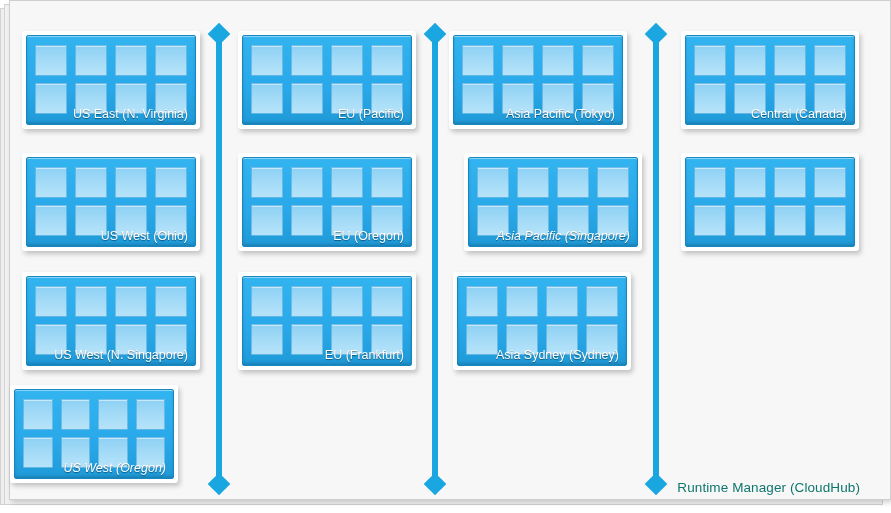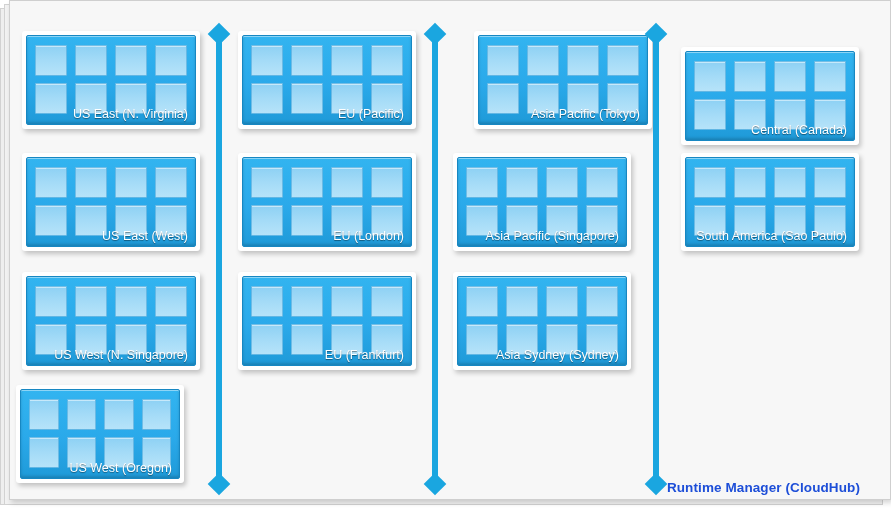--- a/index.html
+++ b/index.html
@@ -113,22 +113,22 @@
   }
   .connector .diamond.top { top: 0px; }
   .connector .diamond.bottom { bottom: 0px; }
 
   
   #runtime-caption {
     position: absolute;
     right: 31px;
     bottom: 18px;
     font-size: 13.5px;
-    font-weight: bold;
-    color: #1d4ed8;
+    font-weight: normal;
+    color: #0f766e;
     white-space: nowrap;
     letter-spacing: 0.1px;
   }
 </style>
 </head>
 <body>
 
 <div id="diagram-shell">
   <div class="paper-layer paper-back-2"></div>
   <div class="paper-layer paper-back-1"></div>
@@ -157,39 +157,39 @@
           <div class="tile-grid">
             <div class="tile"></div>
             <div class="tile"></div>
             <div class="tile"></div>
             <div class="tile"></div>
             <div class="tile"></div>
             <div class="tile"></div>
             <div class="tile"></div>
             <div class="tile"></div>
           </div>
-          <div class="region-label">US East (West)</div>
+          <div class="region-label">US West (Ohio)</div>
         </div>
       </div>
       <div class="region-card" style="left: 22px; top: 272px; width: 178px; height: 98px;">
         <div class="region-body">
           <div class="tile-grid">
             <div class="tile"></div>
             <div class="tile"></div>
             <div class="tile"></div>
             <div class="tile"></div>
             <div class="tile"></div>
             <div class="tile"></div>
             <div class="tile"></div>
             <div class="tile"></div>
           </div>
           <div class="region-label">US West (N. Singapore)</div>
         </div>
       </div>
-      <div class="region-card" style="left: 16px; top: 385px; width: 168px; height: 98px;">
+      <div class="region-card" style="left: 10px; top: 385px; width: 168px; height: 98px; font-style: italic;">
         <div class="region-body">
           <div class="tile-grid">
             <div class="tile"></div>
             <div class="tile"></div>
             <div class="tile"></div>
             <div class="tile"></div>
             <div class="tile"></div>
             <div class="tile"></div>
             <div class="tile"></div>
             <div class="tile"></div>
@@ -217,54 +217,54 @@
           <div class="tile-grid">
             <div class="tile"></div>
             <div class="tile"></div>
             <div class="tile"></div>
             <div class="tile"></div>
             <div class="tile"></div>
             <div class="tile"></div>
             <div class="tile"></div>
             <div class="tile"></div>
           </div>
-          <div class="region-label">EU (London)</div>
+          <div class="region-label">EU (Oregon)</div>
         </div>
       </div>
       <div class="region-card" style="left: 238px; top: 272px; width: 178px; height: 98px;">
         <div class="region-body">
           <div class="tile-grid">
             <div class="tile"></div>
             <div class="tile"></div>
             <div class="tile"></div>
             <div class="tile"></div>
             <div class="tile"></div>
             <div class="tile"></div>
             <div class="tile"></div>
             <div class="tile"></div>
           </div>
           <div class="region-label">EU (Frankfurt)</div>
         </div>
       </div>
-      <div class="region-card" style="left: 474px; top: 31px; width: 178px; height: 98px;">
+      <div class="region-card" style="left: 449px; top: 31px; width: 178px; height: 98px;">
         <div class="region-body">
           <div class="tile-grid">
             <div class="tile"></div>
             <div class="tile"></div>
             <div class="tile"></div>
             <div class="tile"></div>
             <div class="tile"></div>
             <div class="tile"></div>
             <div class="tile"></div>
             <div class="tile"></div>
           </div>
           <div class="region-label">Asia Pacific (Tokyo)</div>
         </div>
       </div>
-      <div class="region-card" style="left: 453px; top: 153px; width: 178px; height: 98px;">
+      <div class="region-card" style="left: 464px; top: 153px; width: 178px; height: 98px; font-style: italic;">
         <div class="region-body">
           <div class="tile-grid">
             <div class="tile"></div>
             <div class="tile"></div>
             <div class="tile"></div>
             <div class="tile"></div>
             <div class="tile"></div>
             <div class="tile"></div>
             <div class="tile"></div>
             <div class="tile"></div>
@@ -280,21 +280,21 @@
             <div class="tile"></div>
             <div class="tile"></div>
             <div class="tile"></div>
             <div class="tile"></div>
             <div class="tile"></div>
             <div class="tile"></div>
           </div>
           <div class="region-label">Asia Sydney (Sydney)</div>
         </div>
       </div>
-      <div class="region-card" style="left: 681px; top: 47px; width: 178px; height: 98px;">
+      <div class="region-card" style="left: 681px; top: 31px; width: 178px; height: 98px;">
         <div class="region-body">
           <div class="tile-grid">
             <div class="tile"></div>
             <div class="tile"></div>
             <div class="tile"></div>
             <div class="tile"></div>
             <div class="tile"></div>
             <div class="tile"></div>
             <div class="tile"></div>
             <div class="tile"></div>
@@ -307,21 +307,20 @@
           <div class="tile-grid">
             <div class="tile"></div>
             <div class="tile"></div>
             <div class="tile"></div>
             <div class="tile"></div>
             <div class="tile"></div>
             <div class="tile"></div>
             <div class="tile"></div>
             <div class="tile"></div>
           </div>
-          <div class="region-label">South America (Sao Paulo)</div>
         </div>
       </div>
     </div>
   <div id="connectors-layer">
       <div class="connector" style="left: 208px; top: 26px; height: 466px;">
         <div class="diamond top"></div>
         <div class="stem"></div>
         <div class="diamond bottom"></div>
       </div>
       <div class="connector" style="left: 424px; top: 26px; height: 466px;">

